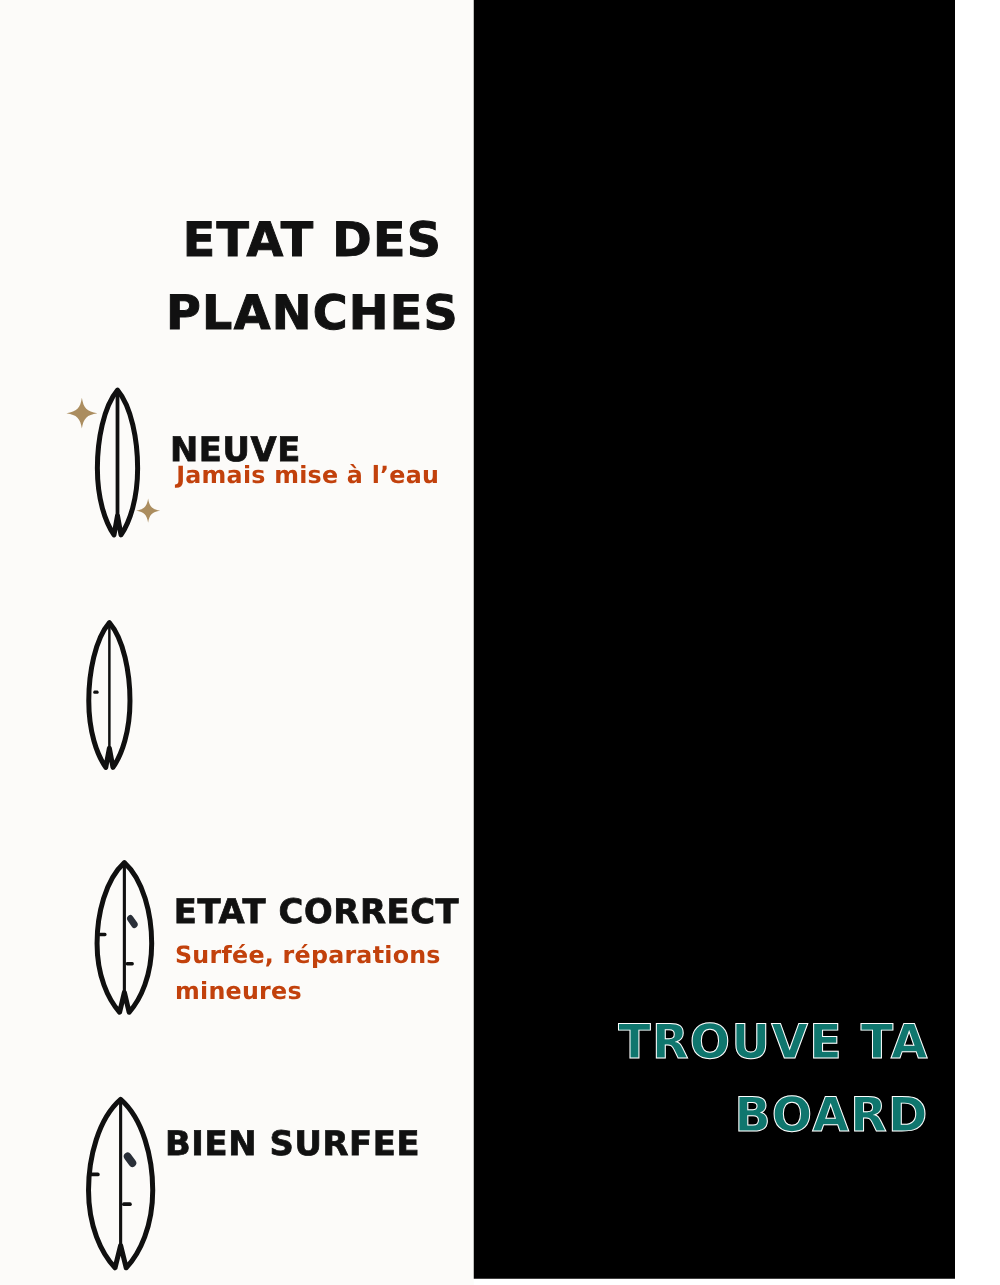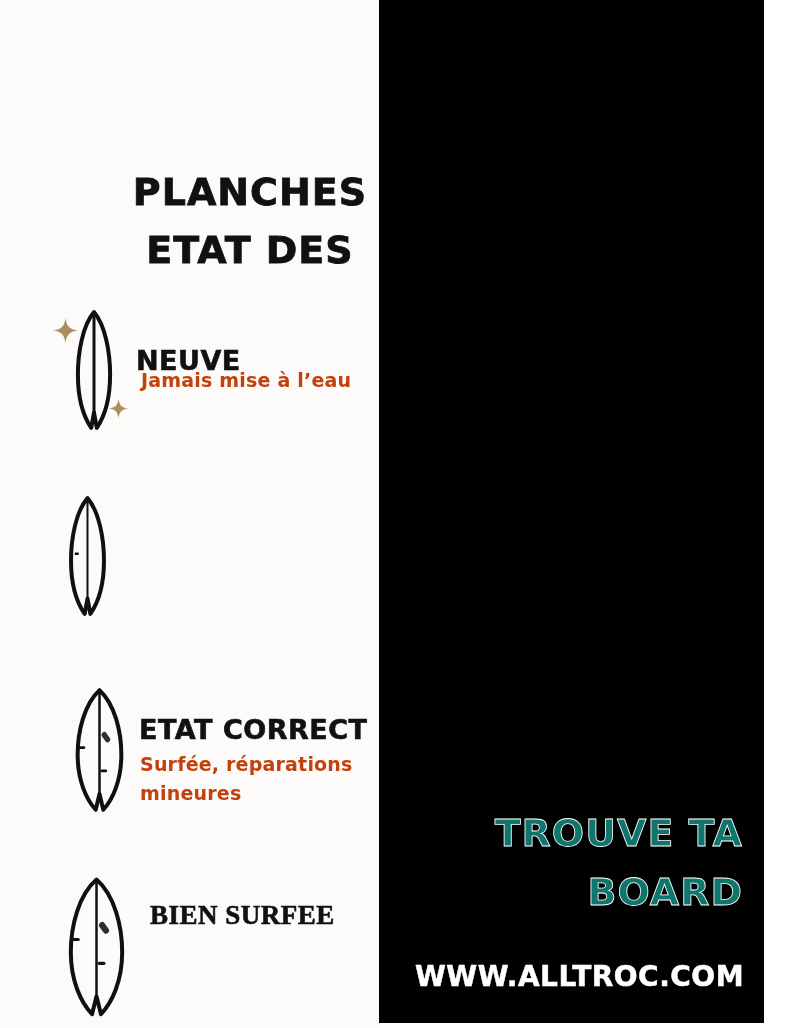--- a/index.html
+++ b/index.html
@@ -50,21 +50,21 @@
   .i1-sp2   { left:108px; top:398px; width:21px;  height:21px; }
   .i1-name  { left:136px; top:345px; }
   .i1-desc  { left:141px; top:366px; }
   .i2-board { left:66px;  top:495px; width:43px;  height:123px; }
   .i2-name  { left:134px; top:506px; }
   .i2-desc  { left:135px; top:545px; width:210px; }
   .i3-board { left:71px;  top:687px; width:57px;  height:127px; }
   .i3-name  { left:139px; top:714px; }
   .i3-desc  { left:140px; top:750px; width:220px; }
   .i4-board { left:63px;  top:876px; width:67px;  height:143px; }
-  .i4-name  { left:150px; top:900px;font-family:Liberation Serif, serif; }
+  .i4-name  { left:132px; top:900px; }
   .i4-desc  { left:135px; top:937px; }
   .headline {
     position:absolute; right:57px; top:804px;
     text-align:right; color:#0f766e;
     font-size:38px; font-weight:bold; line-height:59px;
     letter-spacing:1px;
     -webkit-text-stroke:0.8px #fff;
   }
   .headline span { display:block; }
   .website {
@@ -76,22 +76,22 @@
   }
 </style>
 </head>
 <body>
 
 <div class="page">
 
   <div class="left-area">
 
     <h1 class="title">
+      <span>ETAT DES</span>
       <span>PLANCHES</span>
-      <span>ETAT DES</span>
     </h1>
 
     <div class="board i1-board">
       <svg viewBox="0 0 60 120" preserveAspectRatio="none">
         <path d="M30,3 C14,16 7,42 7,64 C7,88 16,106 26,116 L30,101 L34,116 C44,106 53,88 53,64 C53,42 46,16 30,3 Z" fill="none" stroke="#101010" stroke-width="4" vector-effect="non-scaling-stroke" stroke-linejoin="round"></path>
         <line x1="30" y1="5" x2="30" y2="101" stroke="#101010" stroke-width="3" vector-effect="non-scaling-stroke"></line>
       </svg>
     </div>
     <div class="sparkle i1-sp1">
       <svg viewBox="-12 -12 24 24">
@@ -138,15 +138,14 @@
     <div class="cond-name i4-name">BIEN SURFEE</div>
 
   </div>
 
   <div class="black-panel"></div>
 
   <div class="headline">
     <span>TROUVE TA</span>
     <span>BOARD</span>
   </div>
-  <div class="website">WWW.ALLTROC.COM</div>
 
 </div>
 
 </body></html>

